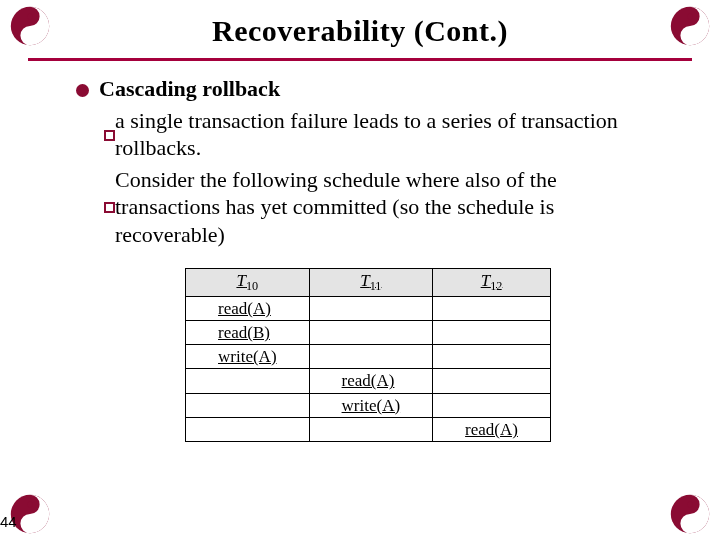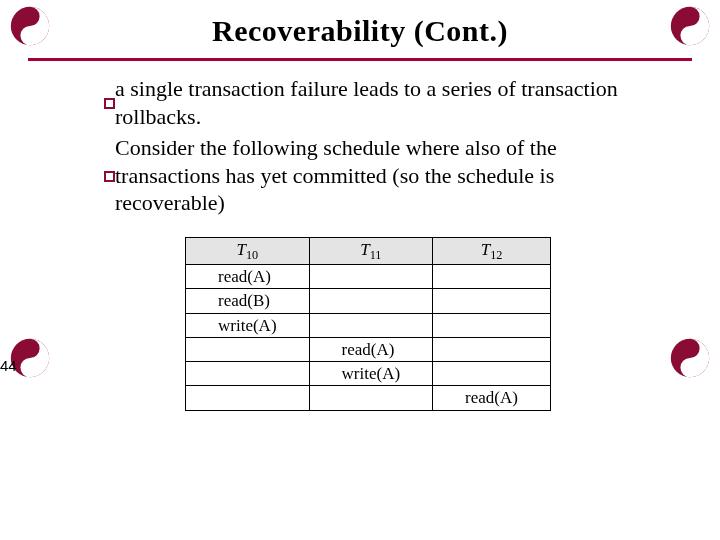--- a/index.html
+++ b/index.html
@@ -1,36 +1,36 @@
 <!DOCTYPE html>
 <html><head>
 <meta charset="utf-8">
 <style>
   * { margin: 0; padding: 0; box-sizing: border-box; }
   html, body { width: 720px; height: 540px; background: #fff; font-family: "Times New Roman", Times, serif; color: #000; }
-  .slide { position: relative; width: 720px; height: 384px; }
+  .slide { position: relative; width: 720px; height: 540px; }
   .corner-icon { position: absolute; width: 40px; height: 40px; }
   .corner-icon.tl { top: 6px; left: 10px; }
   .corner-icon.tr { top: 6px; right: 10px; }
   .corner-icon.bl { bottom: 6px; left: 10px; }
   .corner-icon.br { bottom: 6px; right: 10px; }
   .corner-icon svg { width: 100%; height: 100%; }
   .title { text-align: center; font-size: 30px; font-weight: bold; padding-top: 14px; letter-spacing: 0.5px; }
   .rule { border: none; border-top: 3px solid #a5003c; margin: 10px 28px 14px 28px; }
   .content { padding: 0 60px 0 76px; font-size: 22px; line-height: 1.25; }
   .bullet-row { display: flex; align-items: baseline; gap: 10px; margin-bottom: 4px; }
   .bullet-row .mrk { flex: 0 0 auto; }
   .circle-bullet { width: 13px; height: 13px; border-radius: 50%; background: #8a0b33; display: inline-block; position: relative; top: 1px; }
   .sub { display: flex; align-items: center; gap: 0; margin-left: 28px; margin-bottom: 4px; }
   .sq { width: 11px; height: 11px; background: #fff; border: 2px solid #8a0b33; display: inline-block; position: relative; top: 1px; flex: 0 0 auto; }
   .ivar { font-style: italic; font-family: "Times New Roman", serif; }
   sub.n { font-size: 0.72em; vertical-align: sub; font-style: normal; }
   .schedule-wrap { display: flex; justify-content: center; margin-top: 20px; }
   table.sched { border-collapse: collapse; background: #fff; font-family: "Times New Roman", serif; font-size: 17px; }
-  table.sched th, table.sched td { border: 1px solid #000; padding: 1px 32px; text-align: left; height: 20px; min-width: 90px; }
+  table.sched th, table.sched td { border: 1px solid #000; padding: 1px 32px; text-align: left; height: 20px; min-width: 90px; text-decoration: underline; }
   table.sched th { background: #e4e4e4; font-weight: normal; text-align: center; font-style: italic; }
   table.sched th .tname { font-style: italic; }
   .op { font-family: Georgia, "Times New Roman", serif; }
   .pagenum { position: absolute; left: 0; right: 0; bottom: 10px; text-align: left; font-size: 15px; font-family: Arial, sans-serif; }
 </style>
 </head>
 <body>
 
 <div class="slide">
 
@@ -64,20 +64,24 @@
         <path d="M50 2 A48 48 0 0 1 50 98 A24 24 0 0 1 50 50 A24 24 0 0 0 50 2 Z" fill="#fff"></path>
         <circle cx="50" cy="26" r="7" fill="#8a0b33"></circle>
         <circle cx="50" cy="74" r="7" fill="#fff"></circle>
       </svg>
   </div>
 
   <div class="title">Recoverability (Cont.)</div>
   <hr class="rule">
 
   <div class="content">
+    <div class="bullet-row">
+      <span class="mrk"><span class="circle-bullet"></span></span>
+      <span><b>Cascading rollback</b></span>
+    </div>
 
     <div class="sub">
       <span class="sq"></span>
       <span>a single transaction failure leads to a series of transaction rollbacks.</span>
     </div>
 
     <div class="sub">
       <span class="sq"></span>
       <span>Consider the following schedule where also of the transactions has yet committed (so the schedule is recoverable)</span>
     </div>

